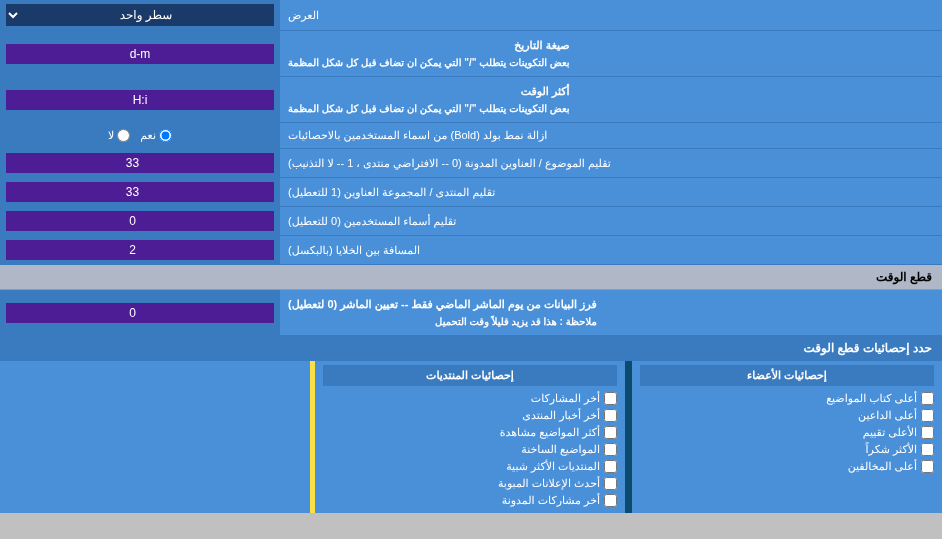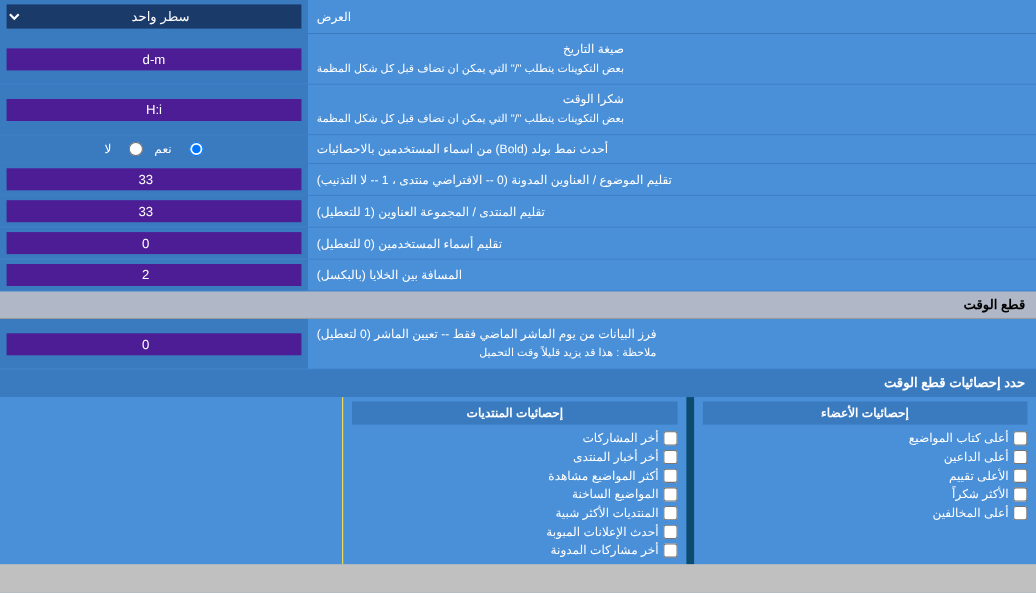--- a/index.html
+++ b/index.html
@@ -82,21 +82,21 @@
       gap: 10px;
       direction: rtl;
       padding: 2px 6px;
     }
 
     .radio-group label {
       color: #fff;
       font-size: 11px;
       display: flex;
       align-items: center;
-      gap: 16px;
+      gap: 3px;
     }
 
     .checkbox-col-header {
       background: #3a7abf;
       color: #fff;
       font-weight: bold;
       text-align: center;
       padding: 4px;
       font-size: 11px;
       margin-bottom: 4px;
@@ -118,20 +118,21 @@
 
     .note-text {
       font-size: 10px;
       color: #fff;
       text-align: right;
       direction: rtl;
     }
 
     .multi-line-label {
       line-height: 1.5;
+      font-weight: bold;
     }
 
   </style>
 </head>
 <body>
 
 <div class="main-container">
 
   <div class="row">
     <div class="row-label">
@@ -154,32 +155,32 @@
       </span>
     </div>
     <div class="row-input-area">
       <input class="dark-input" type="text" value="d-m" style="">
     </div>
   </div>
 
   <div class="row">
     <div class="row-label">
       <span class="multi-line-label">
-        <span>شكرا الوقت</span><br>
+        <span>أكثر الوقت</span><br>
         <span style="font-size:10px;">بعض التكوينات يتطلب "/" التي يمكن ان تضاف قبل كل شكل المظمة</span>
       </span>
     </div>
     <div class="row-input-area">
       <input class="dark-input" type="text" value="H:i" style="">
     </div>
   </div>
 
   <div class="row">
     <div class="row-label">
-      <span>أحدث نمط بولد (Bold) من اسماء المستخدمين بالاحصائيات</span>
+      <span>ازالة نمط بولد (Bold) من اسماء المستخدمين بالاحصائيات</span>
     </div>
     <div class="row-input-area">
       <div class="radio-group">
         <label>
           <input type="radio" name="bold_remove" value="yes" checked="" style="">
           <span>نعم</span>
         </label>
         <label>
           <input type="radio" name="bold_remove" value="no" style="">
           <span>لا</span>
@@ -267,21 +268,21 @@
       <div class="checkbox-item">
         <input type="checkbox" style="">
         <span>الأكثر شكراً</span>
       </div>
       <div class="checkbox-item">
         <input type="checkbox" style="">
         <span>أعلى المخالفين</span>
       </div>
     </div>
 
-    <div style="flex:1; padding:4px 8px; border-left:1px solid #fde047;">
+    <div style="flex:1; padding:4px 8px; border-left:5px solid #fde047;">
       <div class="checkbox-col-header">
         <span>إحصائيات المنتديات</span>
       </div>
       <div class="checkbox-item">
         <input type="checkbox" style="">
         <span>أخر المشاركات</span>
       </div>
       <div class="checkbox-item">
         <input type="checkbox" style="">
         <span>أخر أخبار المنتدى</span>

